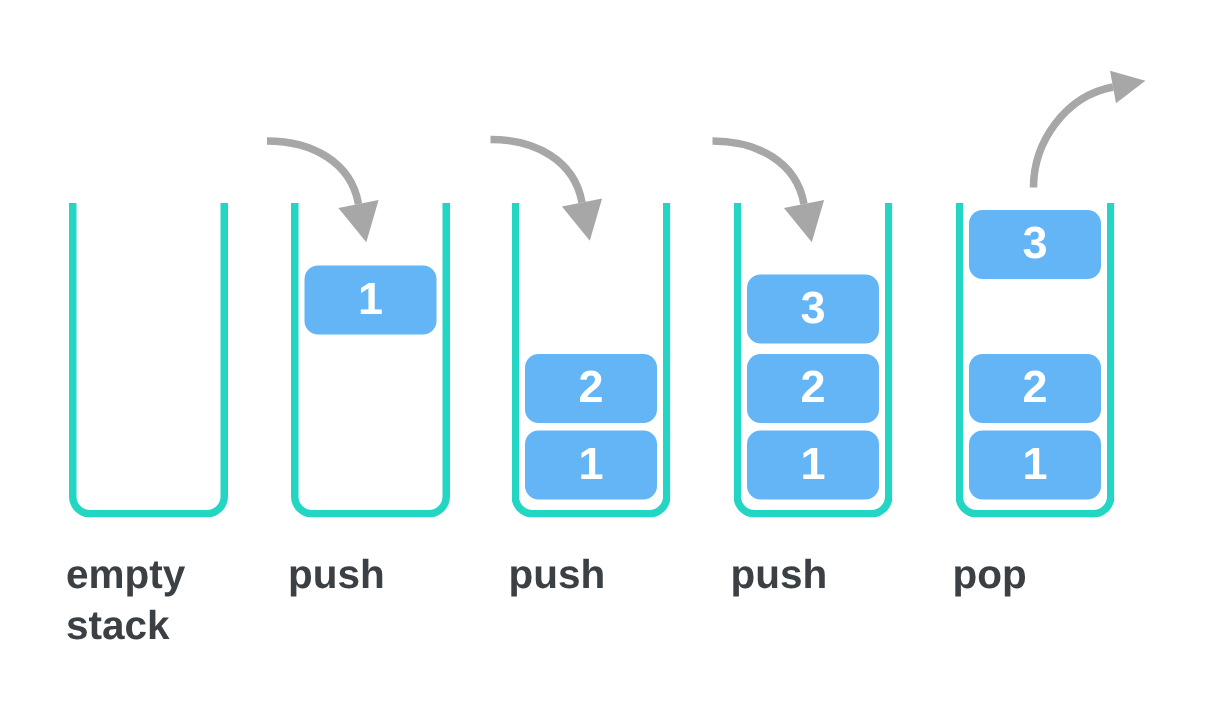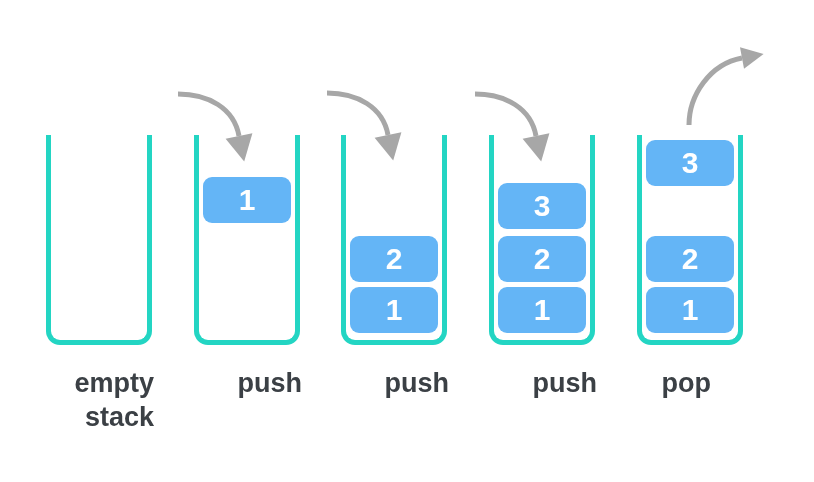--- a/index.html
+++ b/index.html
@@ -42,25 +42,25 @@
   }
   .bx-21{left:203px;top:177px}
   .bx-32{left:350px;top:236px}.bx-31{left:350px;top:287px}
   .bx-43{left:498px;top:183px}.bx-42{left:498px;top:236px}.bx-41{left:498px;top:287px}
   .bx-53{left:646px;top:140px}.bx-52{left:646px;top:236px}.bx-51{left:646px;top:287px}
   
   .label{
     position:absolute;
     top:366px;
     width:110px;
-    text-align:right;
+    text-align:left;
     color:var(--label-text);
     font-weight:700;font-size:27px;line-height:34px;
   }
-  .lb1{left:44px}.lb2{left:192px}.lb3{left:339px}.lb4{left:487px}.lb5{left:601px}
+  .lb1{left:44px}.lb2{left:192px}.lb3{left:339px}.lb4{left:487px}.lb5{left:635px}
   
   .arrow{position:absolute;}
   .ar2{left:174px;top:86px}.ar3{left:323px;top:85px}.ar4{left:471px;top:86px}
   .ar5{left:682px;top:40px}
   .arrow path{fill:none;stroke:var(--arrow);stroke-width:5;}
   .arrow polygon{fill:var(--arrow);stroke:none;}
 </style>
 </head>
 <body>
 

